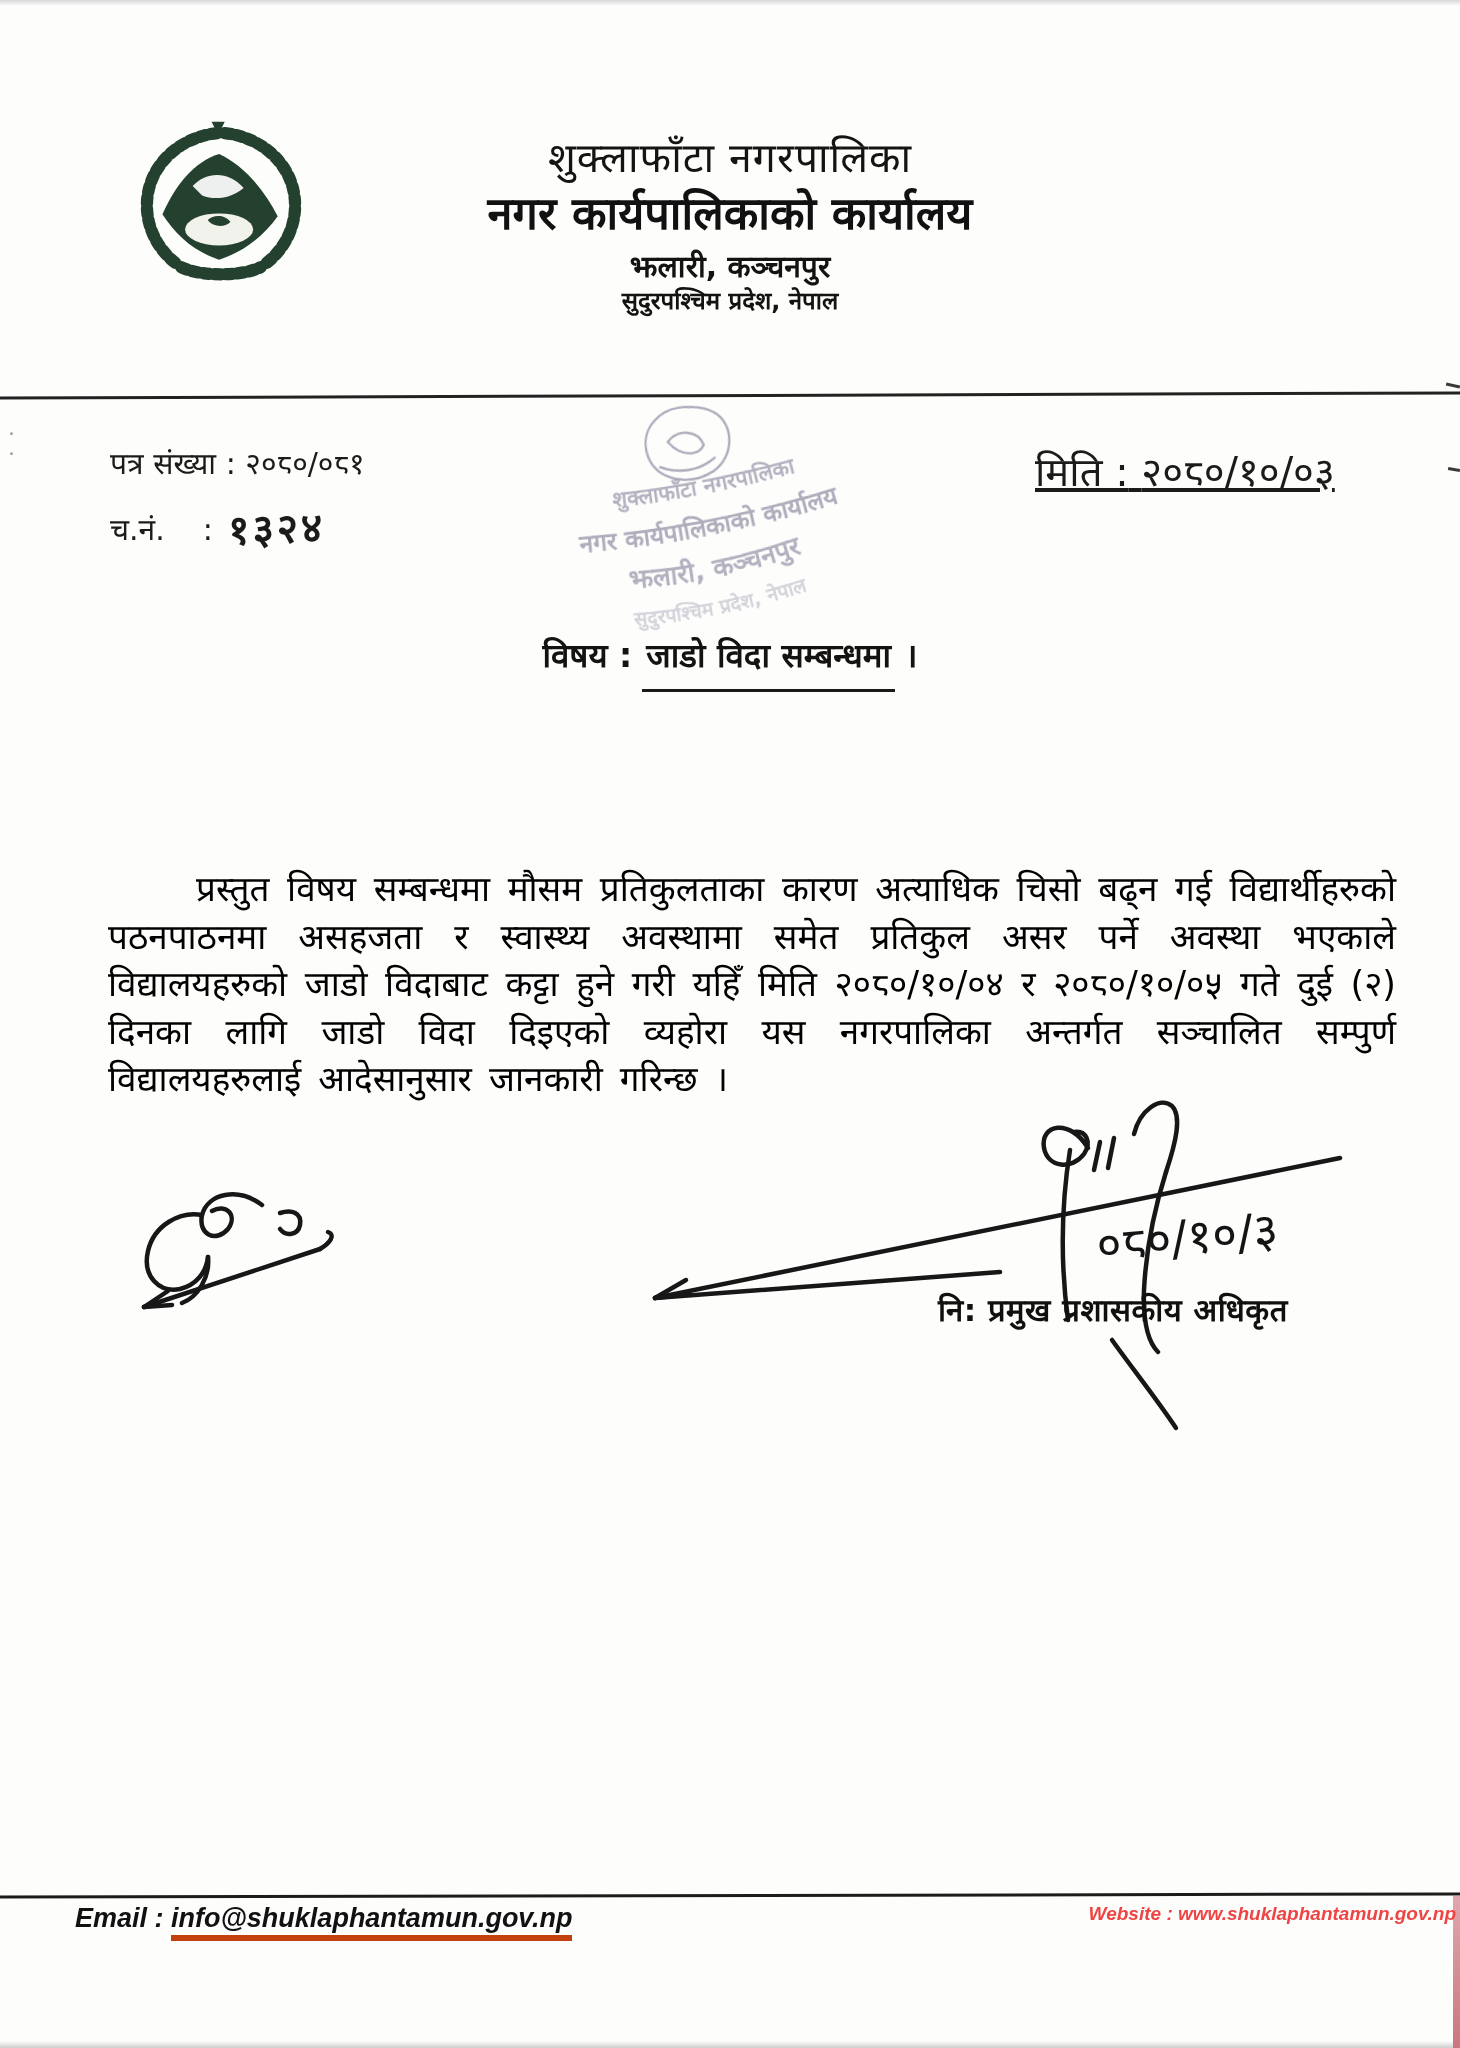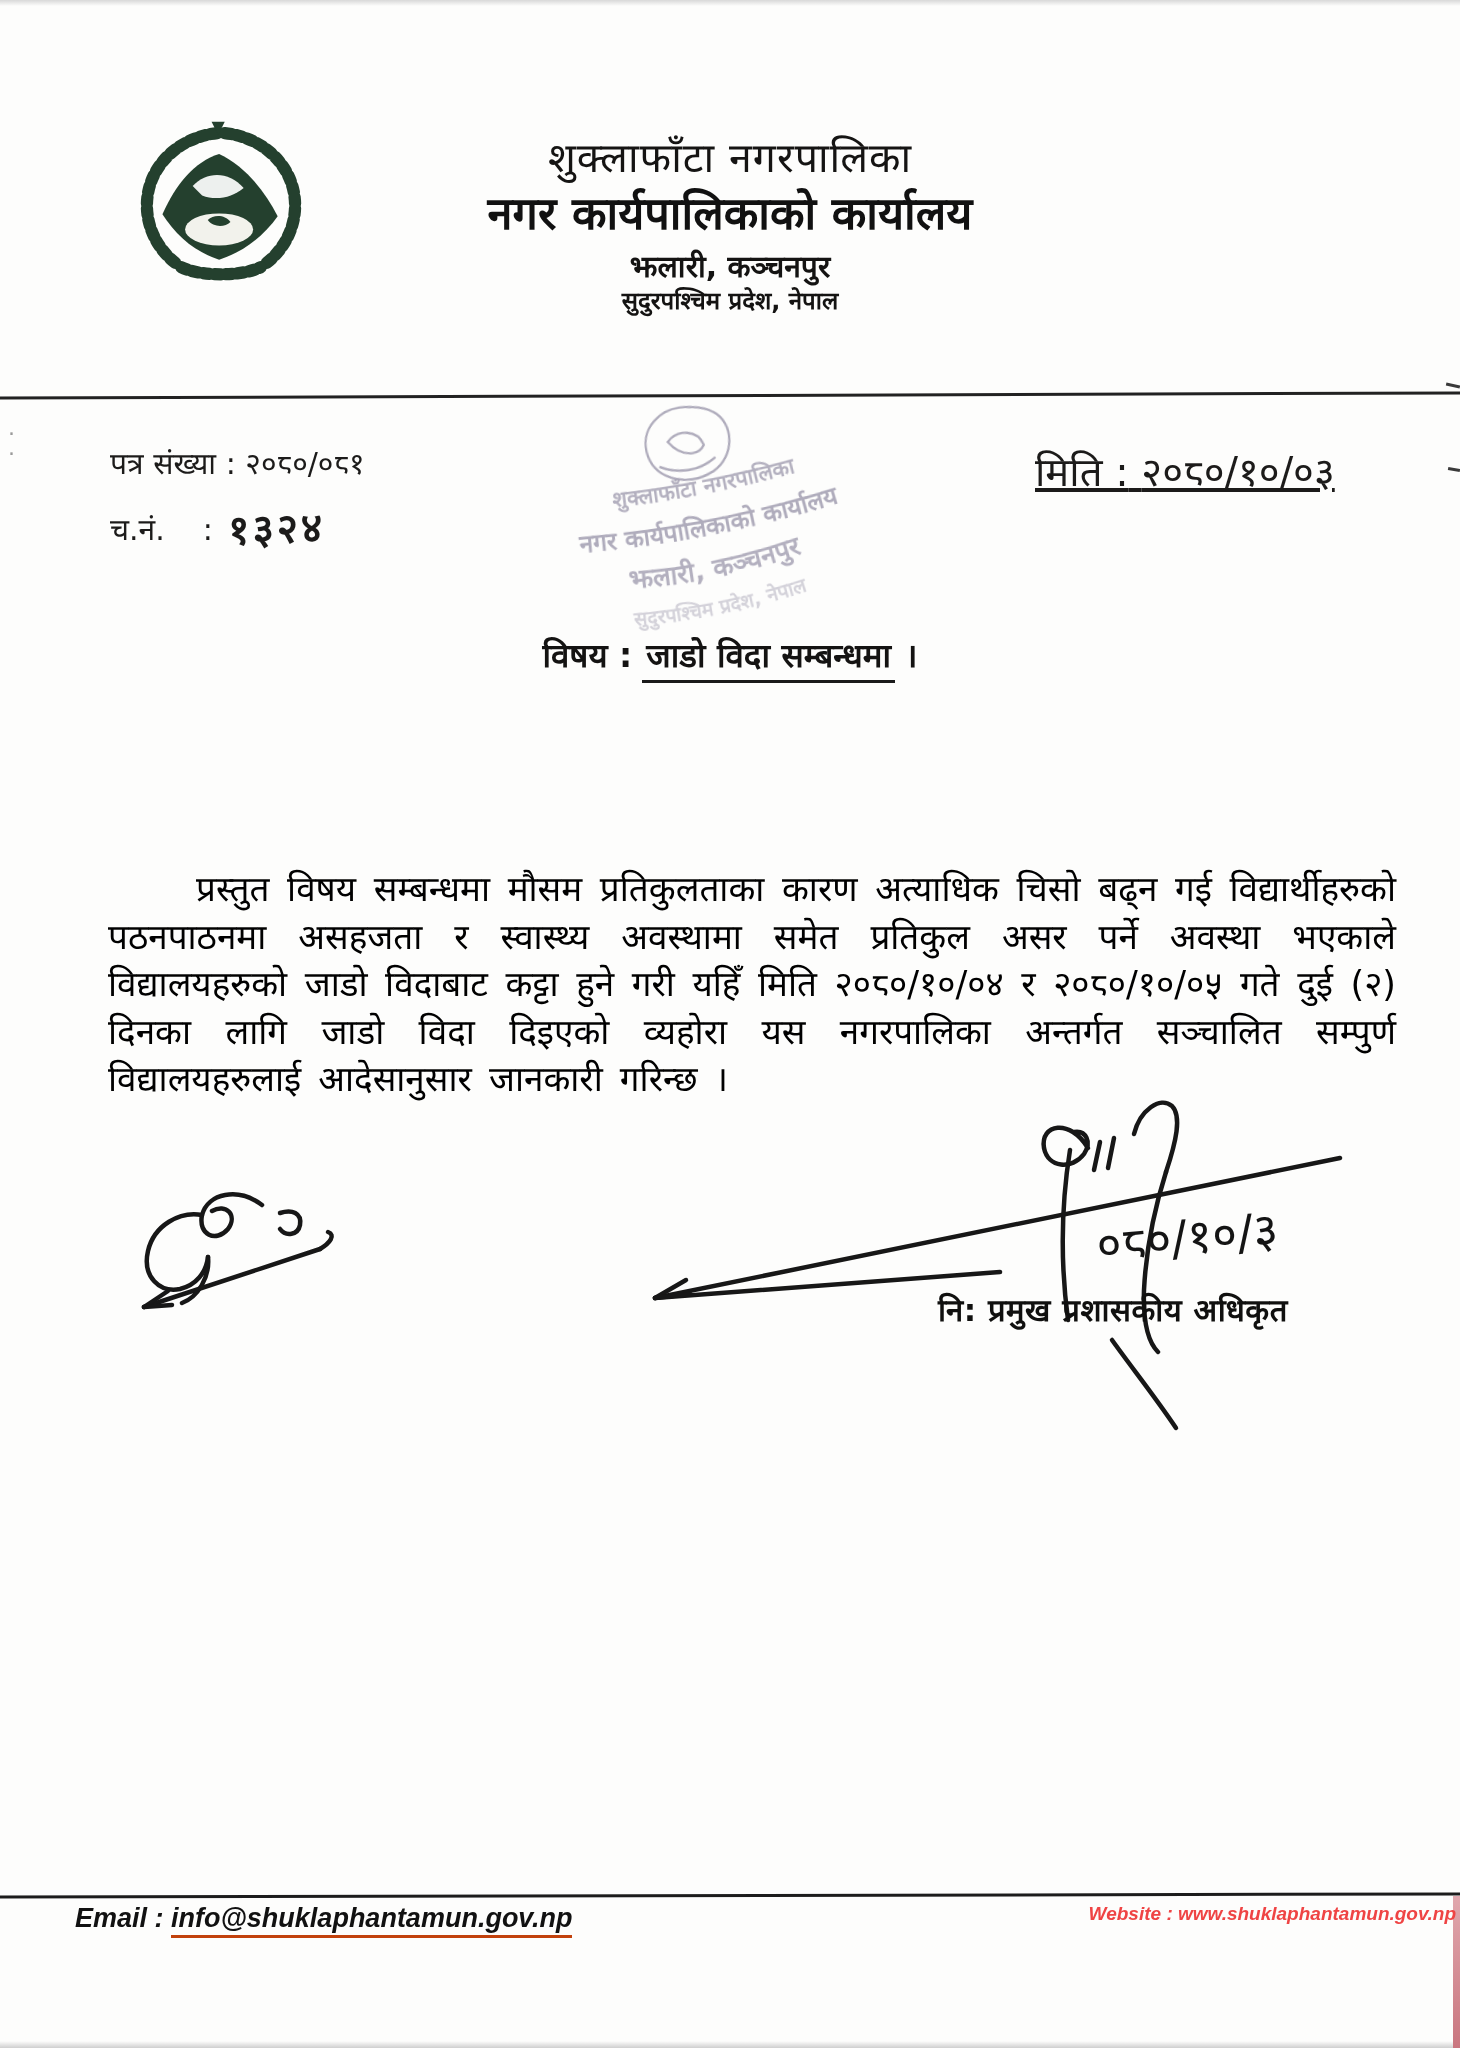--- a/index.html
+++ b/index.html
@@ -43,21 +43,21 @@
                 transform:rotate(-2deg) translateY(3px); margin-left:6px; }
   .date-line  { position:absolute; left:1035px; top:443px; font-size:40px; font-weight:500;text-decoration:underline; }
 
   
   .stamp { position:absolute; left:540px; top:392px; width:336px; height:250px;
            transform:rotate(-8deg); opacity:.82; filter:blur(.4px); }
 
   
   .subject { position:absolute; left:0; top:632px; width:1460px; text-align:center;
              font-size:33px; font-weight:600; color:#141312; }
-  .subject .subj-text { border-bottom:3px solid #1a1a1a; padding:0 4px 5px 4px; margin:0 10px; }
+  .subject .subj-text { border-bottom:3px solid #1a1a1a; padding:0 4px 14px 4px; margin:0 10px; }
 
   
   .addressee { position:absolute; left:108px; top:700px; font-size:32px; font-weight:500;
                line-height:51px; color:#171615; }
 
   
   .body-par { position:absolute; left:108px; top:866px; width:1288px;
               font-size:35px; line-height:47.5px; text-align:justify;
               text-indent:88px; font-weight:500; color:#000000;
               word-spacing:6px; }
@@ -69,21 +69,21 @@
   .signatory-title { position:absolute; left:938px; top:1288px; width:392px; text-align:left;
                      font-size:31px; font-weight:700; color:#10100f; letter-spacing:.5px; }
 
   
   .footer-rule { position:absolute; left:0; top:1894px; width:1462px; height:3px; background:#1c1c1c;
                  transform:rotate(-0.12deg); }
   .footer { position:absolute; left:0; top:1903px; width:1460px; }
   .footer-email { position:absolute; left:75px; top:0;
                   font-family:"Liberation Sans", sans-serif; font-style:italic;
                   font-weight:700; font-size:27px; color:#111; }
-  .footer-email .addr { border-bottom:3px solid #c2410c; padding-bottom:2px; }
+  .footer-email .addr { border-bottom:6px solid #c2410c; padding-bottom:2px; }
   .footer-web   { position:absolute; right:4px; top:0;
                   font-family:"Liberation Sans", sans-serif; font-style:italic;
                   font-weight:700; font-size:19px; color:#ef4444; }
   svg .ink { stroke:#171717; fill:none; stroke-linecap:round; }
 </style>
 </head>
 <body>
 
 <div class="page">
 

